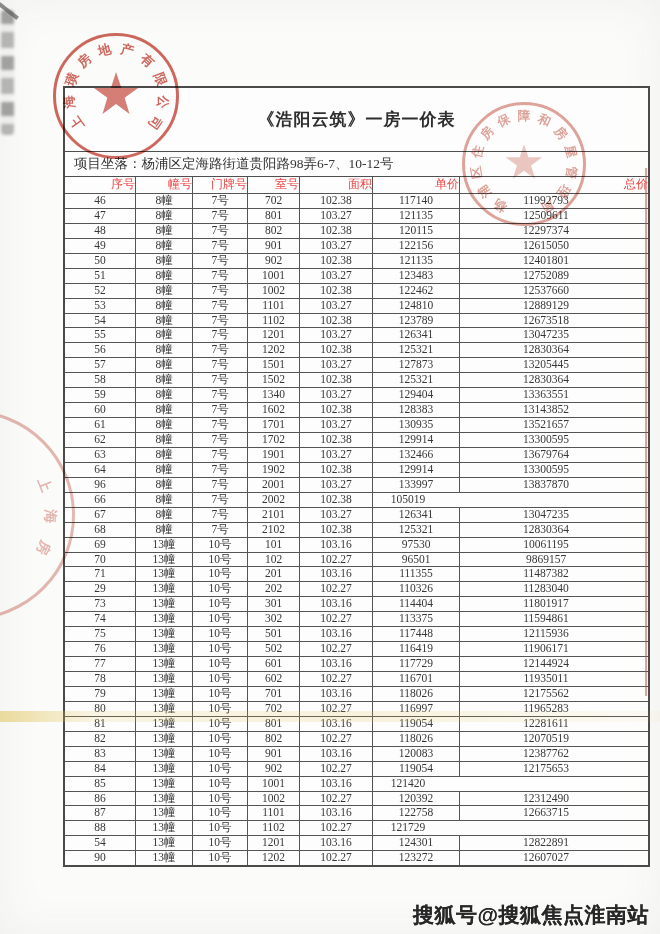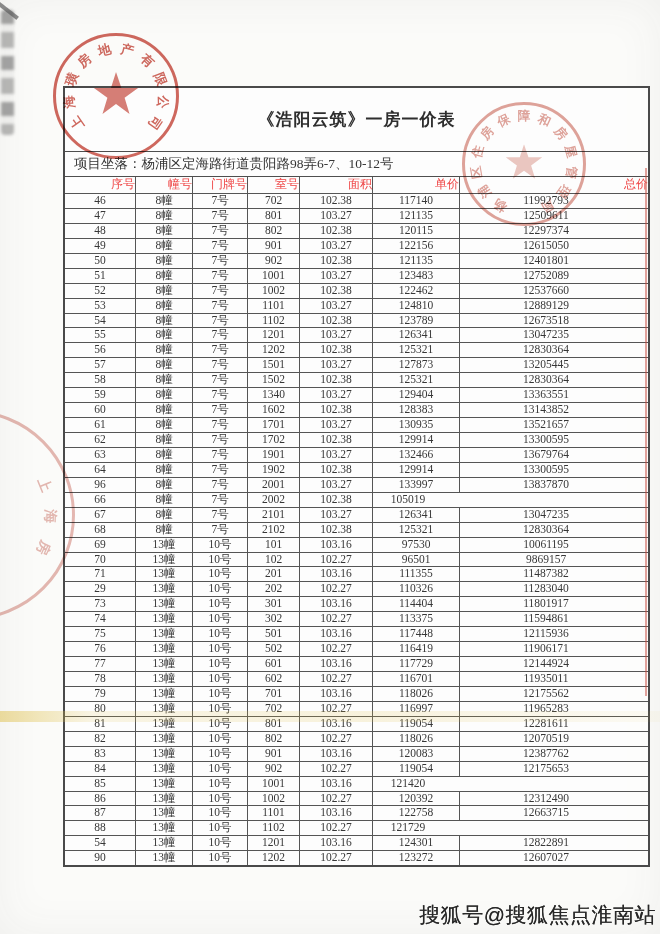--- a/index.html
+++ b/index.html
@@ -103,23 +103,23 @@
   }
   .corner-tick {
     position: absolute; left: 0; top: 2px; width: 24px; height: 3.5px;
     background: #5d5d5d; transform: rotate(38deg); transform-origin: left top;
     filter: blur(.6px); opacity: .7;
     pointer-events: none;
   }
 
   
   .watermark {
-    position: absolute; right: 4px; bottom: 5px;
+    position: absolute; right: 11px; bottom: 5px;
     font-family: "Liberation Sans", "DejaVu Sans", sans-serif;
-    font-weight: 400; font-size: 21px; letter-spacing: .5px;
+    font-weight: 700; font-size: 21px; letter-spacing: .5px;
     color: #161616; opacity: .92;
     text-shadow: 0 0 .5px #333;
   }
 </style>
 </head>
 <body>
 
 <div class="page">
 
   <div class="ptable">

